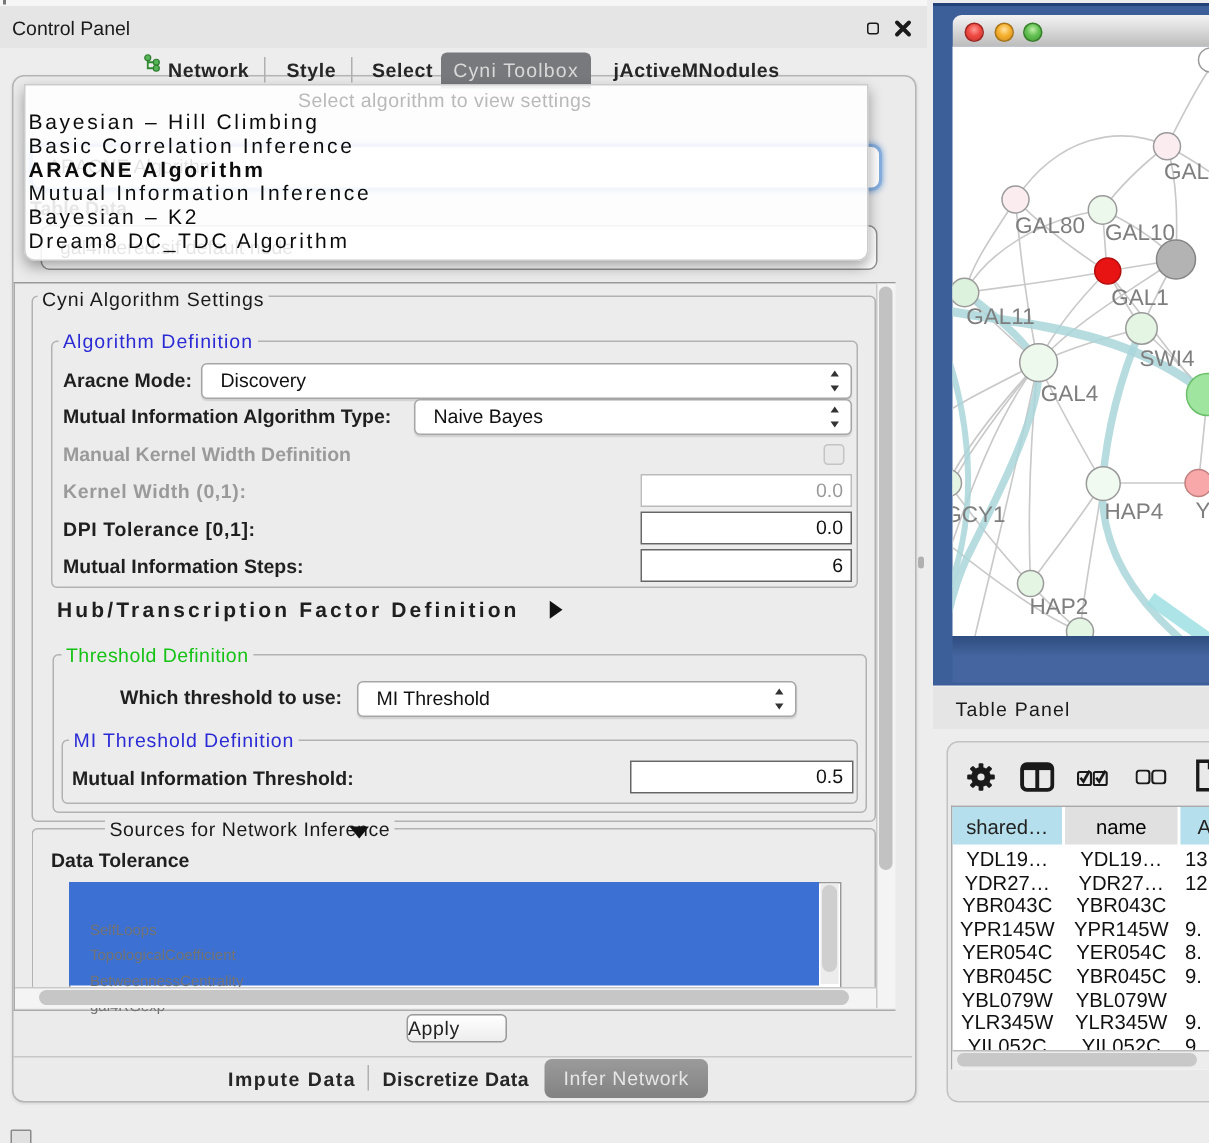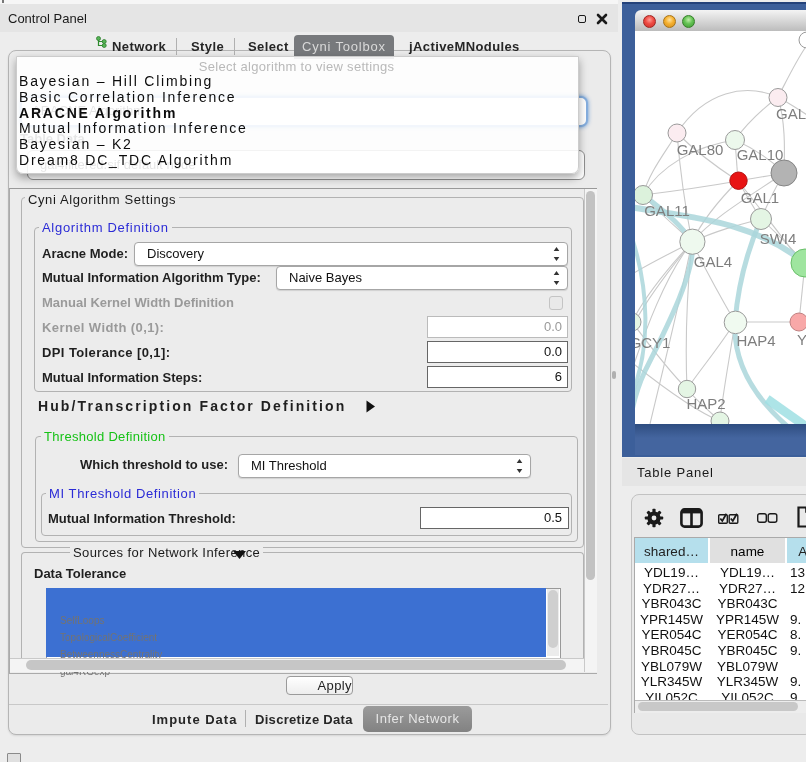--- a/index.html
+++ b/index.html
@@ -131,21 +131,21 @@
 <div class="abs" style="left:46px;top:588px;width:513px;height:69px;background:#fff;border:1px solid #999;"></div>
 <div class="abs" style="left:46px;top:588px;width:500px;height:69px;background:#3c70d2;"></div>
 <div class="abs" style="left:60px;top:612px;font-size:10px;color:#737373;line-height:17px;">SelfLoops<br>TopologicalCoefficient<br>BetweennessCentrality<br>gal4RGexp</div>
 <div class="abs" style="left:547px;top:589px;width:12px;height:67px;background:#ececec;"></div>
 <div class="abs" style="left:548px;top:590px;width:10px;height:58px;background:#cfcfcf;border-radius:5px;"></div>
 
 <div class="abs" style="left:10px;top:658px;width:574px;height:13px;background:#f4f4f4;border-top:1px solid #c9c9c9;"></div>
 <div class="abs" style="left:26px;top:660px;width:540px;height:10px;background:#c6c6c6;border-radius:5px;"></div>
 
 <div class="abs" style="left:271px;top:676px;width:65px;height:17px;background:linear-gradient(#ffffff,#ededed);
-     border:1px solid #9a9a9a;border-radius:4px;text-align:right;line-height:17px;font-size:13px;letter-spacing:0.4px;color:#222;margin-left:15px;">Apply</div>
+     border:1px solid #9a9a9a;border-radius:4px;text-align:left;line-height:17px;font-size:13px;letter-spacing:0.4px;color:#222;">Apply</div>
 
 <div class="abs" style="left:9px;top:704px;width:599px;height:1px;background:#c8c8c8;"></div>
 <div class="ttab" style="left:152px;top:712px;letter-spacing:1px;">Impute Data</div>
 <div class="abs" style="left:245px;top:710px;width:1px;height:17px;background:#b0b0b0;"></div>
 <div class="ttab" style="left:255px;top:712px;letter-spacing:0.3px;">Discretize Data</div>
 <div class="abs" style="left:363px;top:706px;width:109px;height:26px;background:linear-gradient(#9b9b9b,#828282);border-radius:5px;"></div>
 <div class="abs" style="left:363px;top:706px;width:109px;height:26px;text-align:center;line-height:26px;font-size:13px;letter-spacing:0.5px;color:#e6e6e6;">Infer Network</div>
 
 <div class="abs" style="left:16px;top:56px;width:561px;height:116px;background:rgba(255,255,255,0.89);border:1px solid #cccccc;
      border-radius:0 0 7px 7px;box-shadow:0 4px 9px rgba(0,0,0,0.35);"></div>

